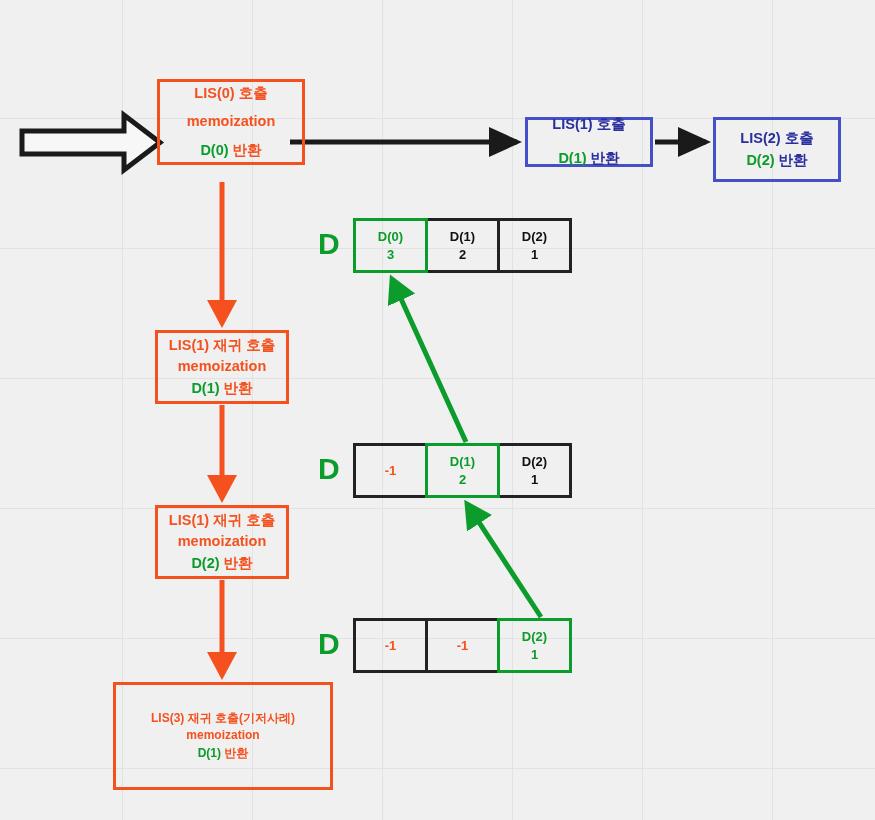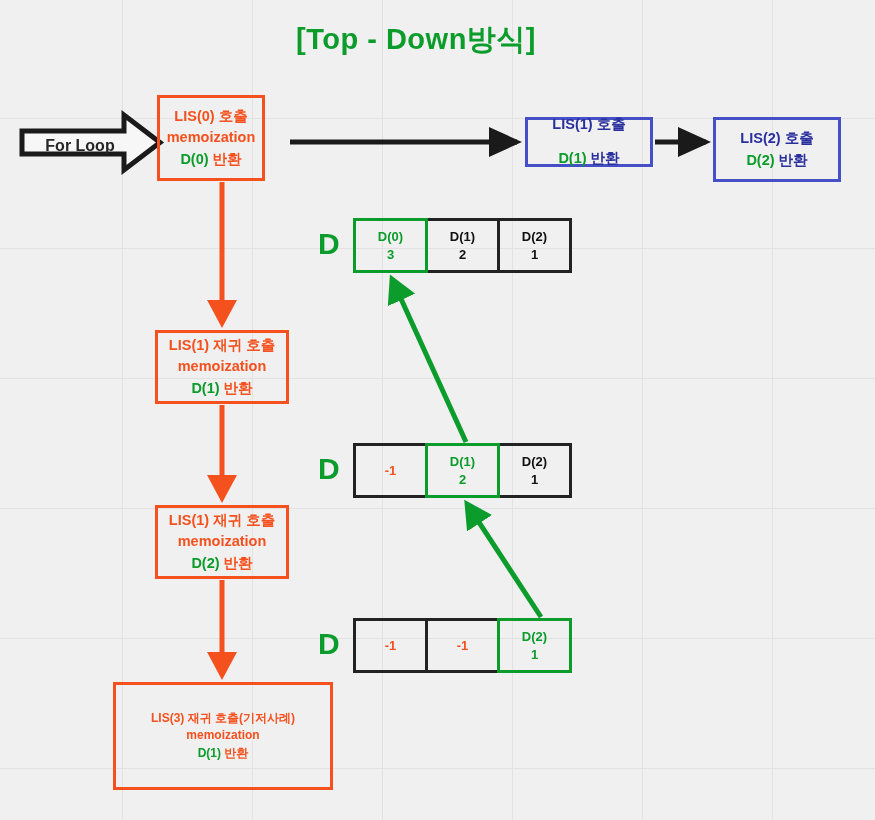--- a/index.html
+++ b/index.html
@@ -46,21 +46,21 @@
     display:flex;flex-direction:column;
     align-items:center;justify-content:center;
     color:#f4511e;
     font-weight:bold;
     box-sizing:border-box;
     text-align:center;
   }
   .rbox .ln{line-height:1.45;white-space:nowrap;}
   .grn{color:#0b9c2b;}
 
-  #box-lis0{left:157px;top:95px;width:108px;height:86px;font-size:14.5px;}
+  #box-lis0{left:157px;top:79px;width:148px;height:86px;font-size:14.5px;gap:7px;}
   #box-lis1{left:155px;top:330px;width:134px;height:74px;font-size:14.5px;}
   #box-lis2{left:155px;top:505px;width:134px;height:74px;font-size:14.5px;}
   #box-lis3{left:113px;top:682px;width:220px;height:108px;font-size:12px;}
 
   
   .bbox{
     border:3px solid #4550c8;
     background:transparent;
     display:flex;flex-direction:column;
     align-items:center;justify-content:center;
@@ -99,21 +99,20 @@
   #dlab2{left:318px;top:454px;}
   #dlab3{left:318px;top:629px;}
 
   svg.ov{position:absolute;left:0;top:0;width:875px;height:820px;pointer-events:none;}
 </style>
 </head>
 <body>
 
 <div id="canvas">
 
-  <div class="abs" id="title">[Top - Down방식]</div>
 
   <svg class="ov" viewBox="0 0 875 820">
     <defs>
       <marker id="ah-black" markerWidth="7" markerHeight="7" refX="5.6" refY="3" orient="auto">
         <path d="M0,0 L6.6,3 L0,6 z" fill="#1a1a1a"></path>
       </marker>
       <marker id="ah-red" markerWidth="6" markerHeight="6" refX="4.6" refY="3" orient="auto">
         <path d="M0,0 L5.6,3 L0,6 z" fill="#f4511e"></path>
       </marker>
       <marker id="ah-green" markerWidth="6" markerHeight="6" refX="4.6" refY="3" orient="auto">
@@ -128,23 +127,20 @@
     <line x1="655" y1="142" x2="706" y2="142" stroke="#1a1a1a" stroke-width="5" marker-end="url(#ah-black)"></line>
 
     <line x1="222" y1="182" x2="222" y2="323" stroke="#f4511e" stroke-width="5" marker-end="url(#ah-red)"></line>
     <line x1="222" y1="405" x2="222" y2="498" stroke="#f4511e" stroke-width="5" marker-end="url(#ah-red)"></line>
     <line x1="222" y1="580" x2="222" y2="675" stroke="#f4511e" stroke-width="5" marker-end="url(#ah-red)"></line>
 
     <line x1="466" y1="442" x2="392" y2="279" stroke="#0b9c2b" stroke-width="5" marker-end="url(#ah-green)"></line>
     <line x1="541" y1="617" x2="467" y2="504" stroke="#0b9c2b" stroke-width="5" marker-end="url(#ah-green)"></line>
   </svg>
 
-  <div class="abs" id="forloop-wrap">
-    <div id="forloop-label">For Loop</div>
-  </div>
 
   <div class="abs rbox" id="box-lis0">
     <div class="ln">LIS(0) 호출</div>
     <div class="ln">memoization</div>
     <div class="ln"><span class="grn">D(0)</span> <span>반환</span></div>
   </div>
 
   <div class="abs rbox" id="box-lis1">
     <div class="ln">LIS(1) 재귀 호출</div>
     <div class="ln">memoization</div>

